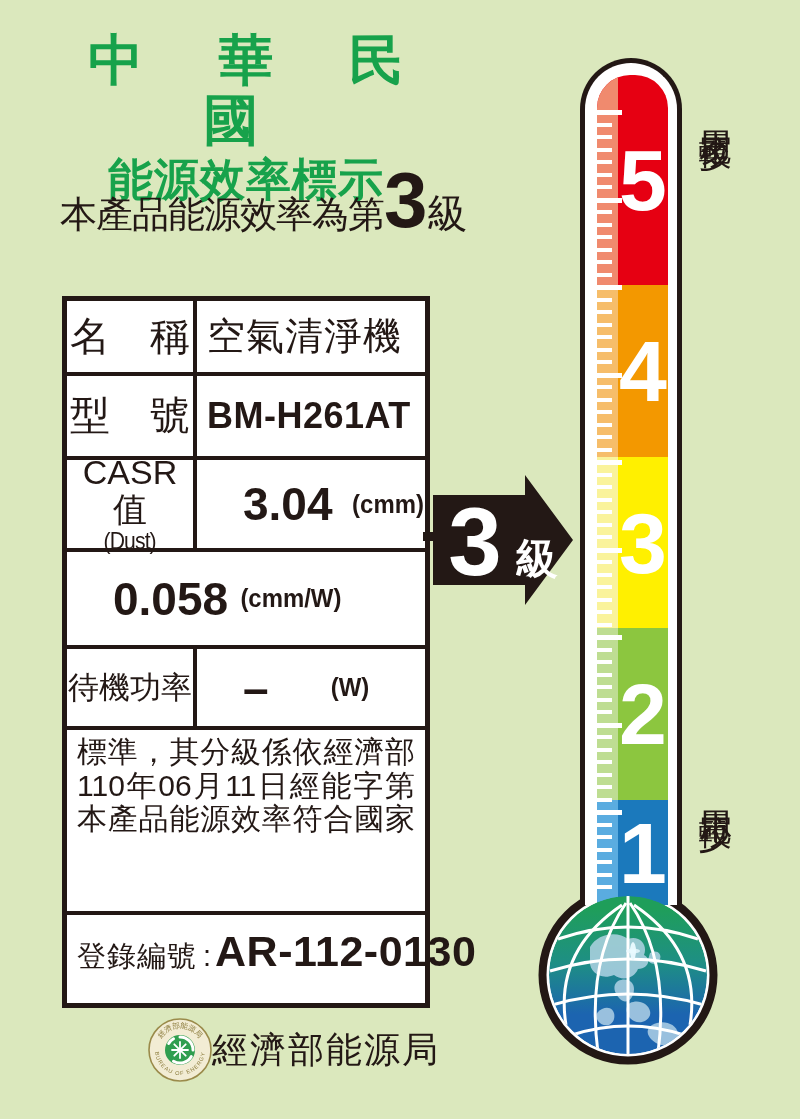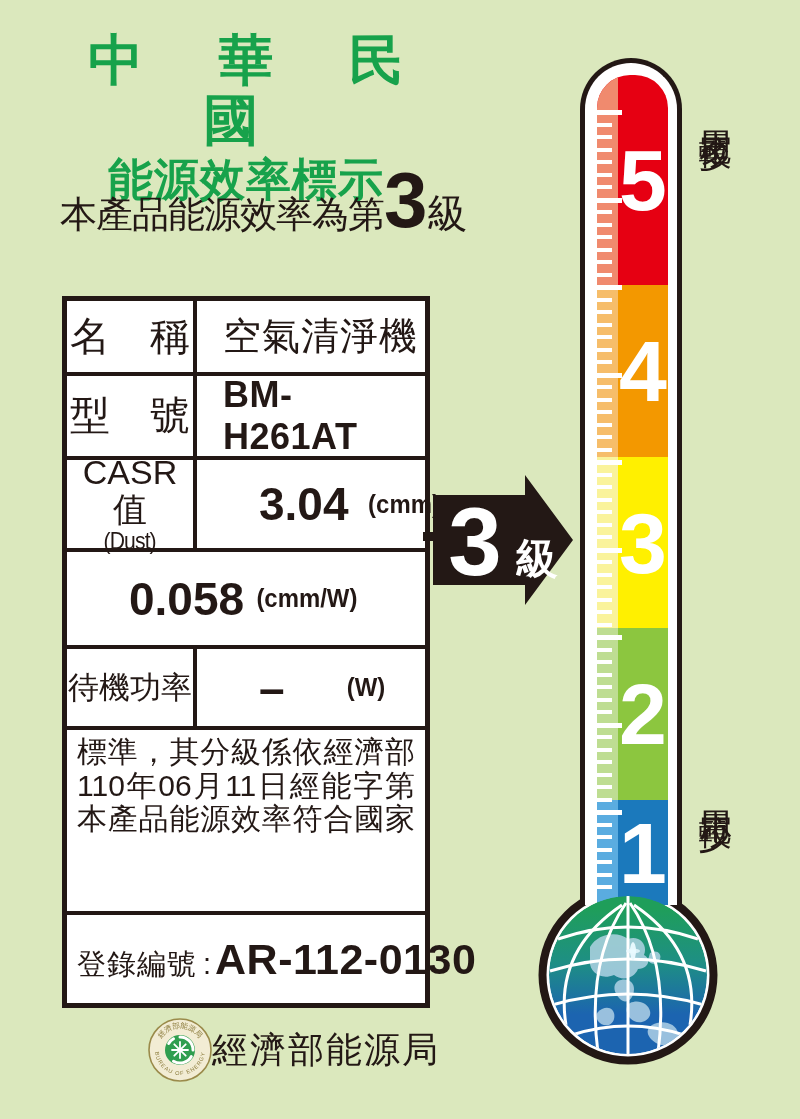--- a/index.html
+++ b/index.html
@@ -16,33 +16,33 @@
   .subtitle .pre{font-size:37px;letter-spacing:-1px;font-weight:500;vertical-align:baseline;}
   .subtitle .big{font-size:78px;font-weight:bold;vertical-align:baseline;line-height:0;}
   .subtitle .suf{font-size:40px;font-weight:500;vertical-align:baseline;}
   
   .spec{position:absolute;left:62px;top:296px;width:368px;height:712px;background:#fff;
         border:5px solid #231815;box-sizing:border-box;display:flex;flex-direction:column;}
   .row{display:flex;border-bottom:4px solid #231815;flex:none;}
   .row:last-child{border-bottom:none;}
   .lcell{width:126px;border-right:4px solid #231815;flex:none;display:flex;flex-direction:column;
          align-items:center;justify-content:center;text-align:center;line-height:1.08;}
-  .vcell{flex:1;display:flex;align-items:center;padding-left:26px;}
+  .vcell{flex:1;display:flex;align-items:center;padding-left:10px;}
   .lab-lg{font-size:40px;}
   .lab-md{font-size:34px;}
   .lab-sm{font-size:25px;}
   .sub-lat{font-size:24px;transform:scaleX(.88);letter-spacing:-1px;}
   .val-cjk{font-size:38px;letter-spacing:1px;}
   .val-lat{font-size:36px;font-weight:bold;letter-spacing:.5px;}
   .val-num{font-size:46px;font-weight:bold;margin-left:36px;}
   .val-unit{font-size:26px;font-weight:bold;margin-left:16px;transform:scaleX(.92);}
   .r-h1{height:71px;} .r-h2{height:80px;} .r-h3{height:88px;} .r-h4{height:93px;} .r-h5{height:77px;}
   .stmt{height:176px;display:block;padding:5px 10px 0 10px;}
   .stmt-line{font-size:30px;line-height:33.5px;text-align:justify;text-align-last:justify;}
-  .reg{height:117px;display:block;padding:20px 0 0 10px;white-space:nowrap;}
+  .reg{height:117px;display:block;padding:12px 0 0 10px;white-space:nowrap;}
   .reg-lab{font-size:29px;letter-spacing:1px;}
   .reg-sep{font-size:29px;margin:0 4px 0 6px;}
   .reg-val{font-size:43px;font-weight:bold;letter-spacing:.5px;}
   
   .arrow-wrap{position:absolute;left:423px;top:468px;width:160px;height:145px;z-index:6;}
   .arrow-wrap svg{position:absolute;left:0;top:0;}
   
   .ring-svg{position:absolute;left:533px;top:880px;z-index:1;}
   .tube{position:absolute;left:580px;top:58px;width:102px;height:847px;background:#fff;
         border:5px solid #231815;border-bottom:none;border-radius:51px 51px 0 0;box-sizing:border-box;z-index:2;}

